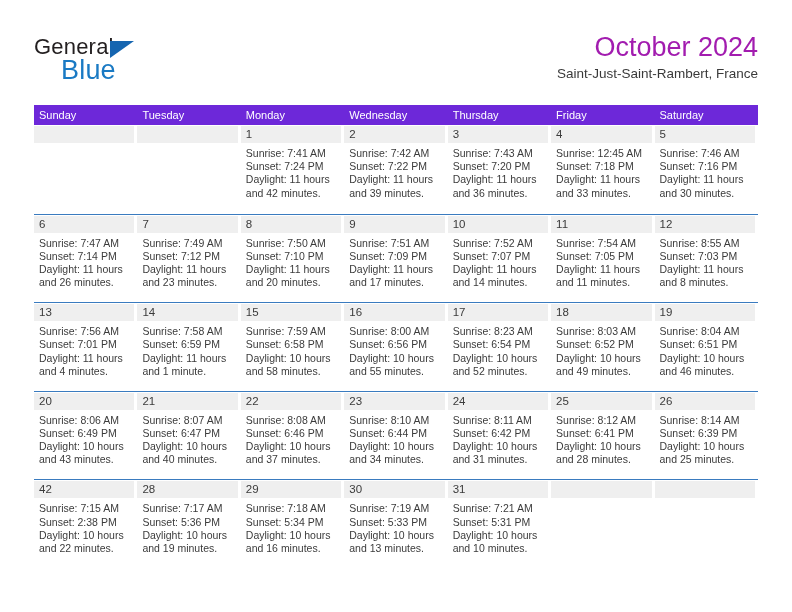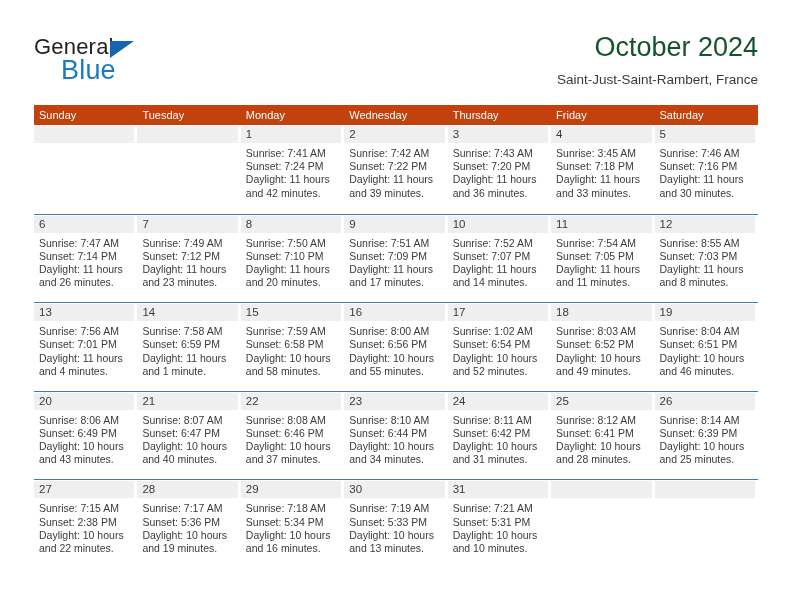--- a/index.html
+++ b/index.html
@@ -67,44 +67,44 @@
   }
 
   .title-block {
     position: absolute;
     right: 0;
     top: 0;
     text-align: right;
   }
   .cal-title {
     font-size: 27px;
-    color: #14532d;
+    color: #a21caf;
     line-height: 34px;
     font-weight: normal;
     white-space: nowrap;
   }
   .cal-subtitle {
     font-size: 13.5px;
     color: #3a3a3a;
     line-height: 20px;
-    margin-top: 6px;
+    margin-top: 0;
     white-space: nowrap;
   }
 
   
   .calendar {
     position: absolute;
     left: 34px;
     top: 105px;
     width: 724px;
   }
 
   .weekday-header {
     display: flex;
-    background: #c2410c;
+    background: #6d28d9;
     height: 20px;
   }
   .weekday-cell {
     flex: 1 1 0;
     color: #ffffff;
     font-size: 11px;
     line-height: 20px;
     padding-left: 5px;
     box-sizing: border-box;
     white-space: nowrap;
@@ -231,21 +231,21 @@
               <div class="day-line">Sunset: 7:20 PM</div>
               <div class="day-line">Daylight: 11 hours</div>
               <div class="day-line">and 36 minutes.</div>
             </div>
           </div>
           <div class="day-cell">
             <div class="day-number-band">
               <div class="day-number">4</div>
             </div>
             <div class="day-lines">
-              <div class="day-line">Sunrise: 3:45 AM</div>
+              <div class="day-line">Sunrise: 12:45 AM</div>
               <div class="day-line">Sunset: 7:18 PM</div>
               <div class="day-line">Daylight: 11 hours</div>
               <div class="day-line">and 33 minutes.</div>
             </div>
           </div>
           <div class="day-cell">
             <div class="day-number-band">
               <div class="day-number">5</div>
             </div>
             <div class="day-lines">
@@ -378,21 +378,21 @@
               <div class="day-line">Sunset: 6:56 PM</div>
               <div class="day-line">Daylight: 10 hours</div>
               <div class="day-line">and 55 minutes.</div>
             </div>
           </div>
           <div class="day-cell">
             <div class="day-number-band">
               <div class="day-number">17</div>
             </div>
             <div class="day-lines">
-              <div class="day-line">Sunrise: 1:02 AM</div>
+              <div class="day-line">Sunrise: 8:23 AM</div>
               <div class="day-line">Sunset: 6:54 PM</div>
               <div class="day-line">Daylight: 10 hours</div>
               <div class="day-line">and 52 minutes.</div>
             </div>
           </div>
           <div class="day-cell">
             <div class="day-number-band">
               <div class="day-number">18</div>
             </div>
             <div class="day-lines">
@@ -489,21 +489,21 @@
               <div class="day-line">Sunrise: 8:14 AM</div>
               <div class="day-line">Sunset: 6:39 PM</div>
               <div class="day-line">Daylight: 10 hours</div>
               <div class="day-line">and 25 minutes.</div>
             </div>
           </div>
         </div>
         <div class="week-row">
           <div class="day-cell">
             <div class="day-number-band">
-              <div class="day-number">27</div>
+              <div class="day-number">42</div>
             </div>
             <div class="day-lines">
               <div class="day-line">Sunrise: 7:15 AM</div>
               <div class="day-line">Sunset: 2:38 PM</div>
               <div class="day-line">Daylight: 10 hours</div>
               <div class="day-line">and 22 minutes.</div>
             </div>
           </div>
           <div class="day-cell">
             <div class="day-number-band">

